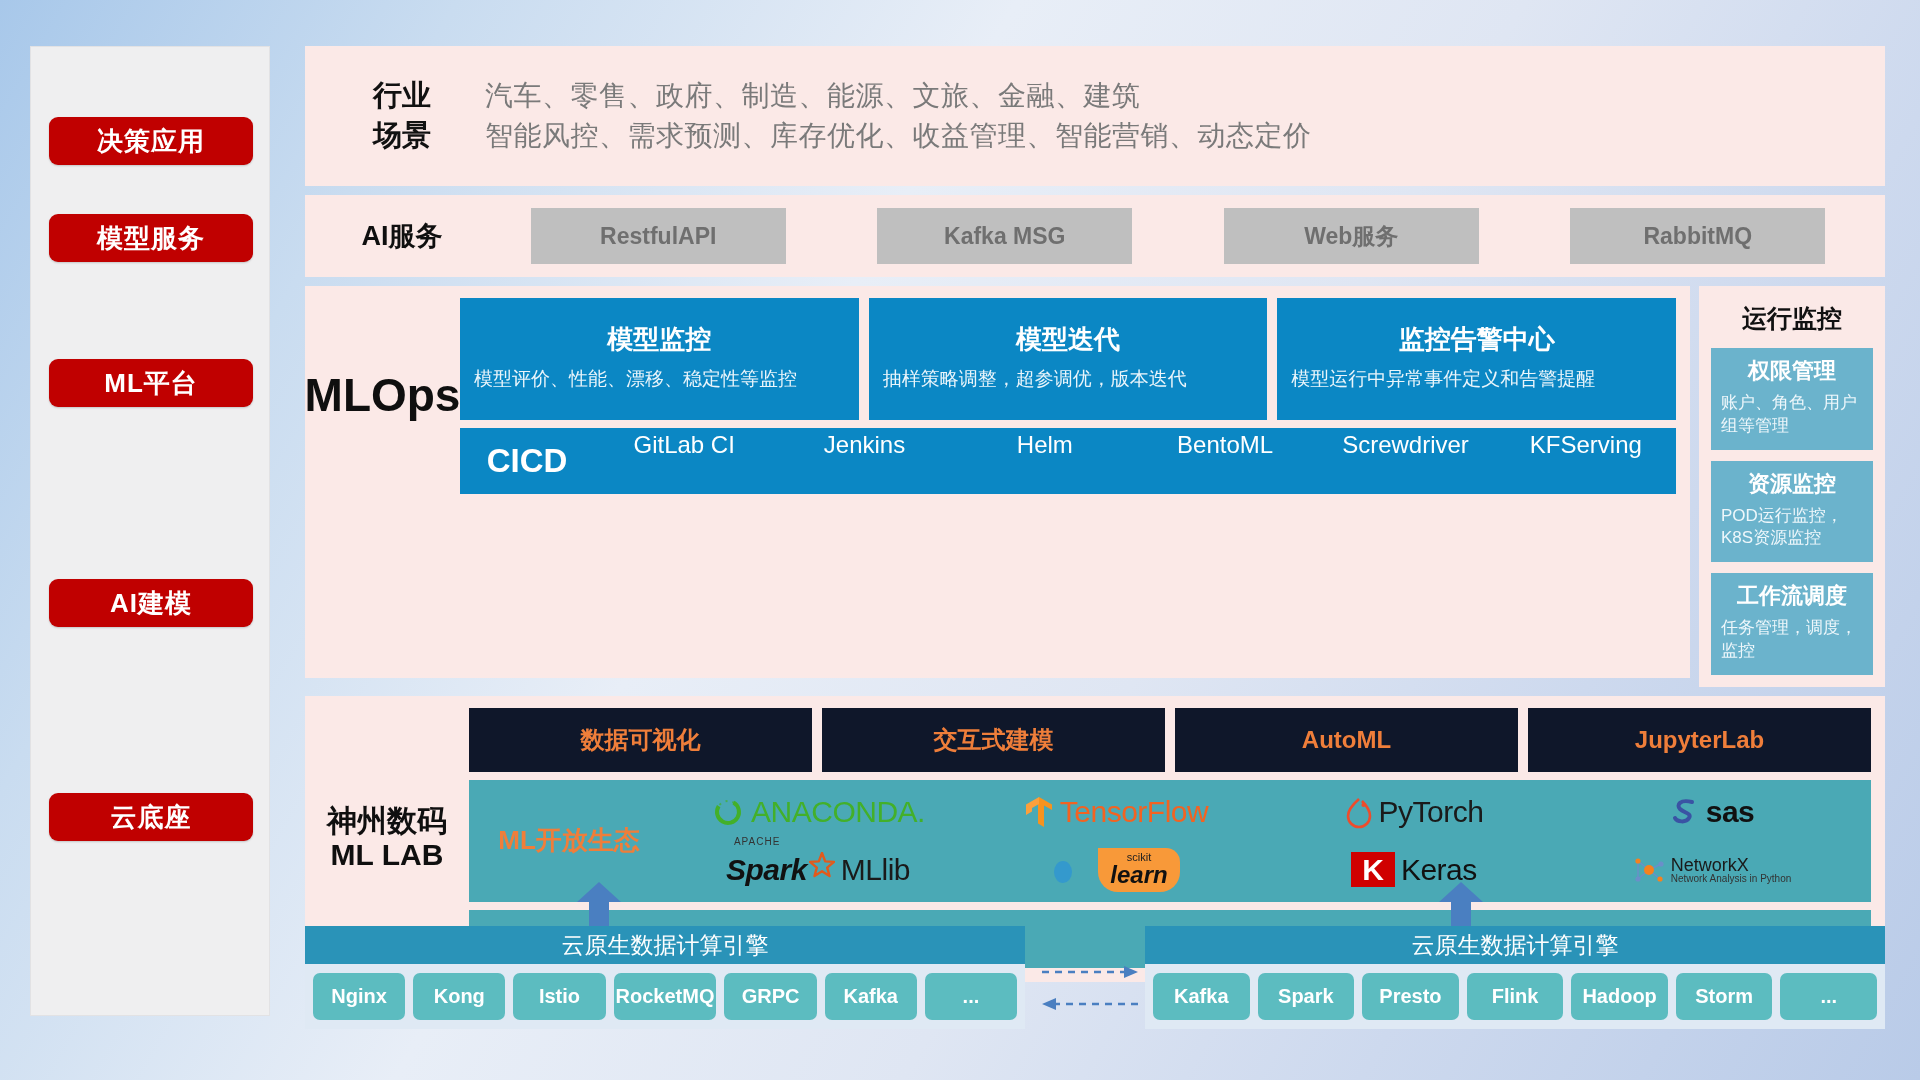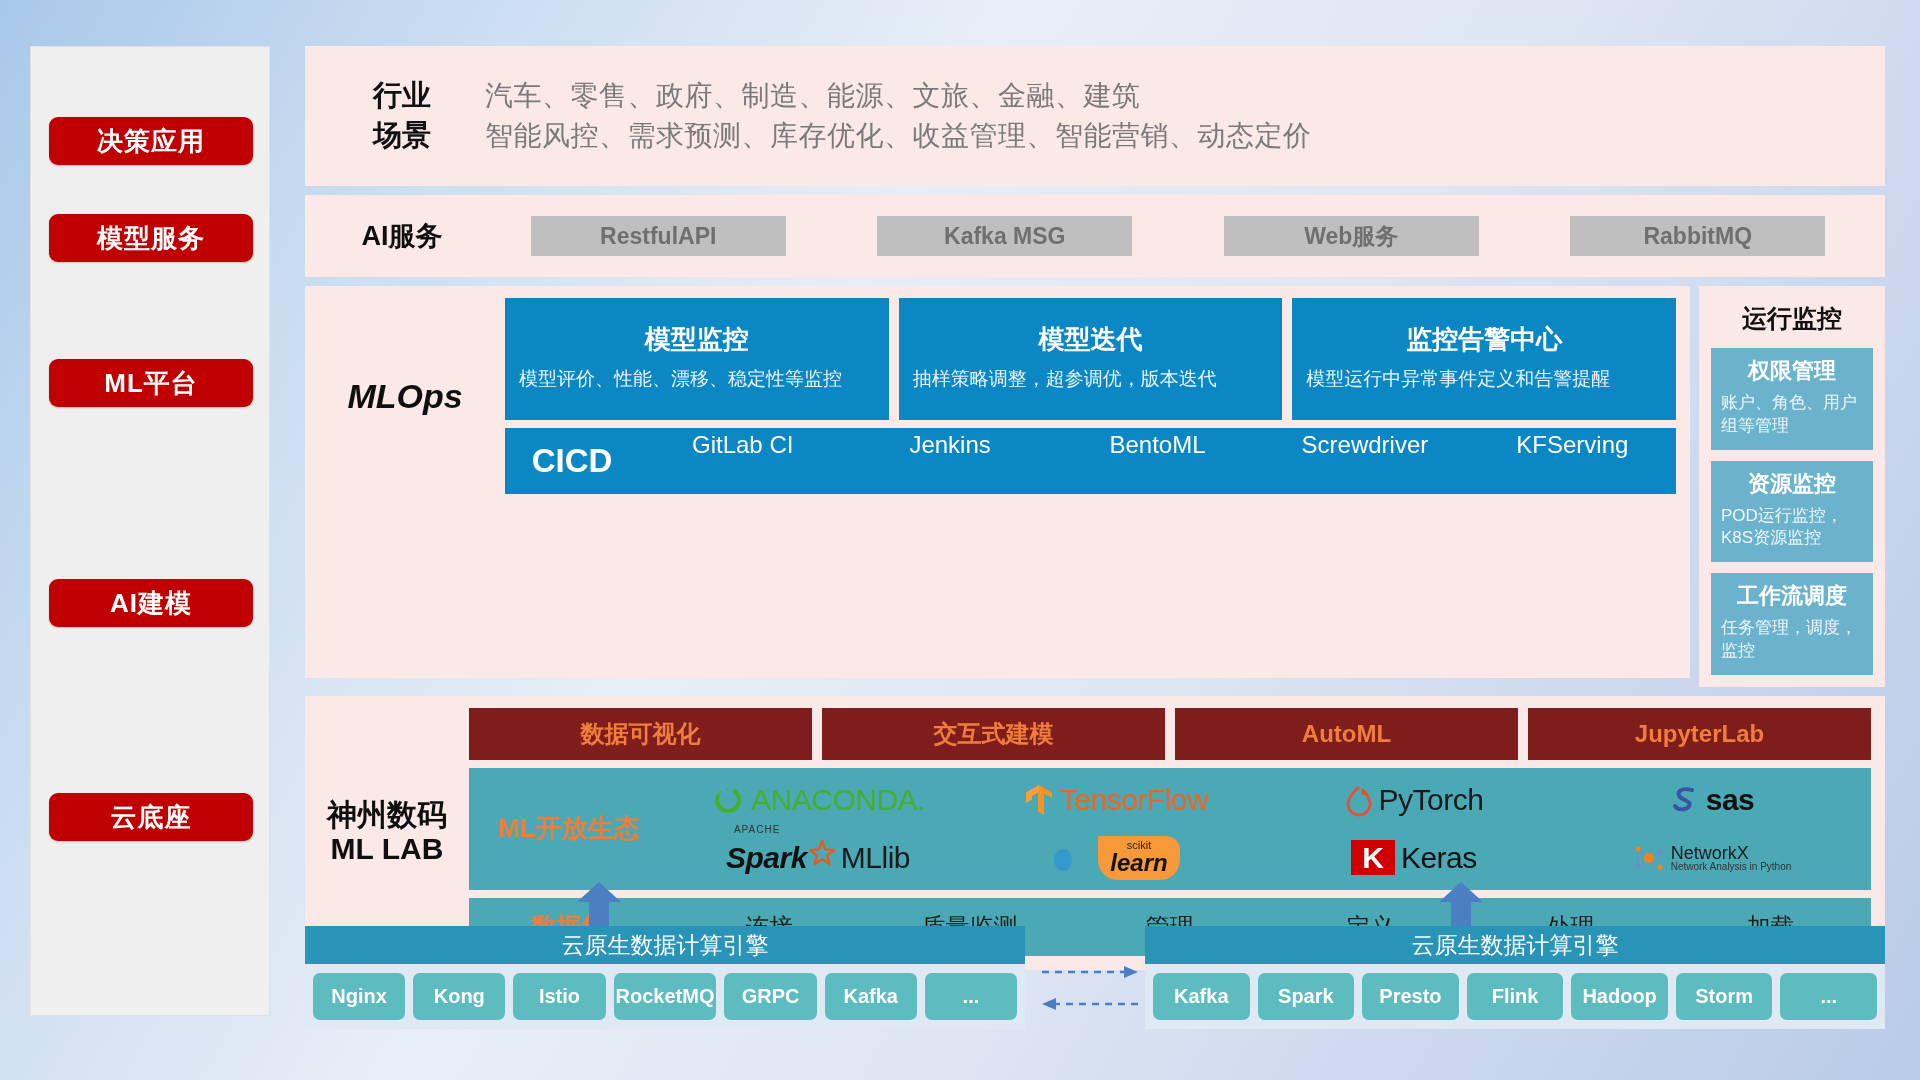--- a/index.html
+++ b/index.html
@@ -61,32 +61,32 @@
     font-size: 29px; font-weight: bold; color: #111;
   }
   .kv-val { font-size: 28px; color: #7a7a7a; letter-spacing: .5px; }
 
   
   #band-svc { height: 82px; display: flex; align-items: center; padding-left: 14px; }
   #band-svc .band-label { width: 166px; }
   .svc-list { display: flex; flex: 1; gap: 0; justify-content: space-around; padding-right: 14px; }
   .svc-chip {
     background: #bfbfbf; color: #6f6f6f;
-    width: 255px; height: 40px;
+    width: 255px; height: 56px;
     display: flex; align-items: center; justify-content: center;
     font-size: 23px; font-weight: bold;
   }
 
   
   #row-mid { display: flex; gap: 9px; margin-bottom: 9px; }
   #band-mlops { background:#fbe9e7; width: 1385px; padding: 12px 14px 14px 0; }
   #band-mlops .band-inner { align-items: stretch; }
   #band-mlops .band-label {
     display: flex; align-items: center; justify-content: center;
-    width: 200px; font-size: 34px; font-style: italic;
+    width: 155px; font-size: 46px;
   }
   .mlops-right { flex: 1; display: flex; flex-direction: column; gap: 8px; }
   .mlops-cards { display: flex; gap: 10px; }
   .mlops-card {
     flex: 1; background: #0b87c4; color: #fff;
     padding: 24px 14px 16px; min-height: 122px;
   }
   .mlops-card h4 {
     text-align: center; font-size: 26px; font-weight: bold;
     margin-bottom: 9px;
@@ -131,21 +131,21 @@
   
   #band-lab { padding: 12px 14px 14px 0; margin-bottom: 0; }
   #band-lab .band-inner { align-items: stretch; }
   #band-lab .band-label {
     display: flex; align-items: center; justify-content: center;
     width: 164px; font-size: 30px;
   }
   .lab-right { flex: 1; display: flex; flex-direction: column; gap: 8px; }
   .lab-tabs { display: flex; gap: 10px; }
   .lab-tab {
-    flex: 1; background: #7f1d1d; height: 52px;
+    flex: 1; background: #0f172a; height: 64px;
     display: flex; align-items: center; justify-content: center;
     color: #ef7e3a; font-size: 24px; font-weight: bold;
   }
   .eco-bar { background: #4aa9b5; display: flex; align-items: center; min-height: 122px; }
   .eco-title {
     width: 200px; flex: 0 0 auto; text-align: center;
     color: #ef7e3a; font-size: 26px; font-weight: bold;
   }
   .eco-logos {
     flex: 1; display: grid;
@@ -258,20 +258,21 @@
                 <h4>监控告警中心</h4>
                 <p>模型运行中异常事件定义和告警提醒</p>
               </div>
             </div>
 
             <div class="cicd-bar">
               <div class="cicd-title">CICD</div>
               <div class="cicd-items">
                 <div class="cicd-item">GitLab CI</div>
                 <div class="cicd-item">Jenkins</div>
+                <div class="cicd-item">Helm</div>
                 <div class="cicd-item">BentoML</div>
                 <div class="cicd-item">Screwdriver</div>
                 <div class="cicd-item">KFServing</div>
               </div>
             </div>
 
           </div>
         </div>
       </div>
 

